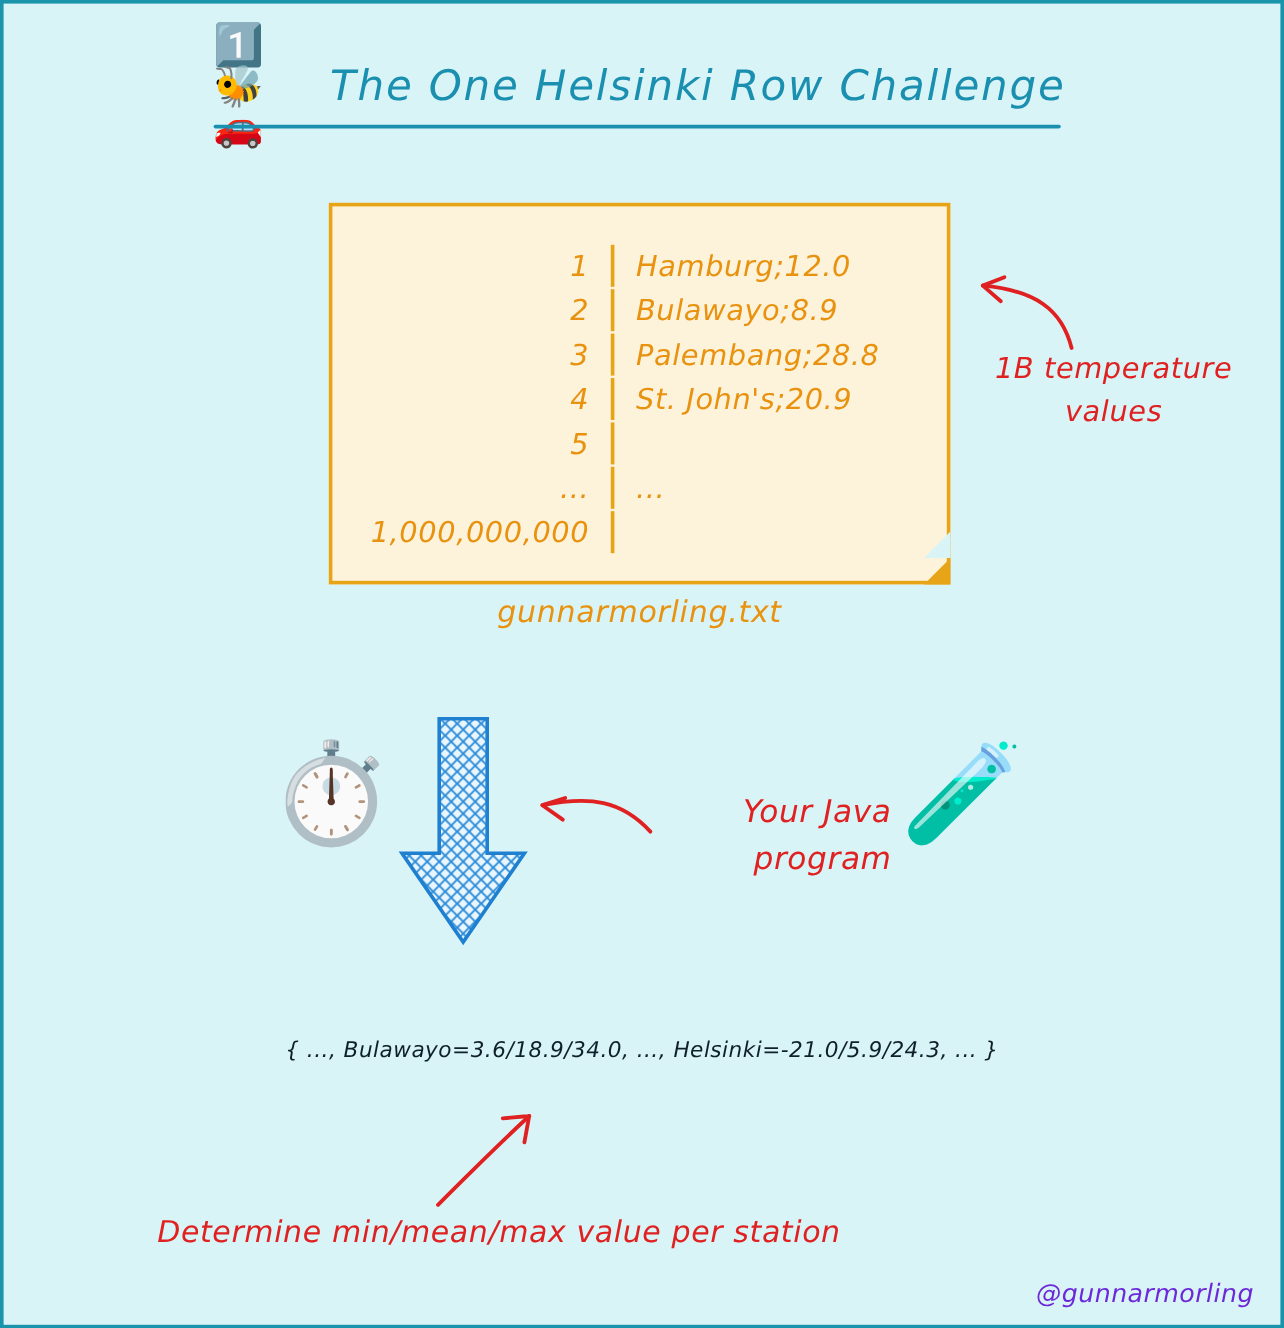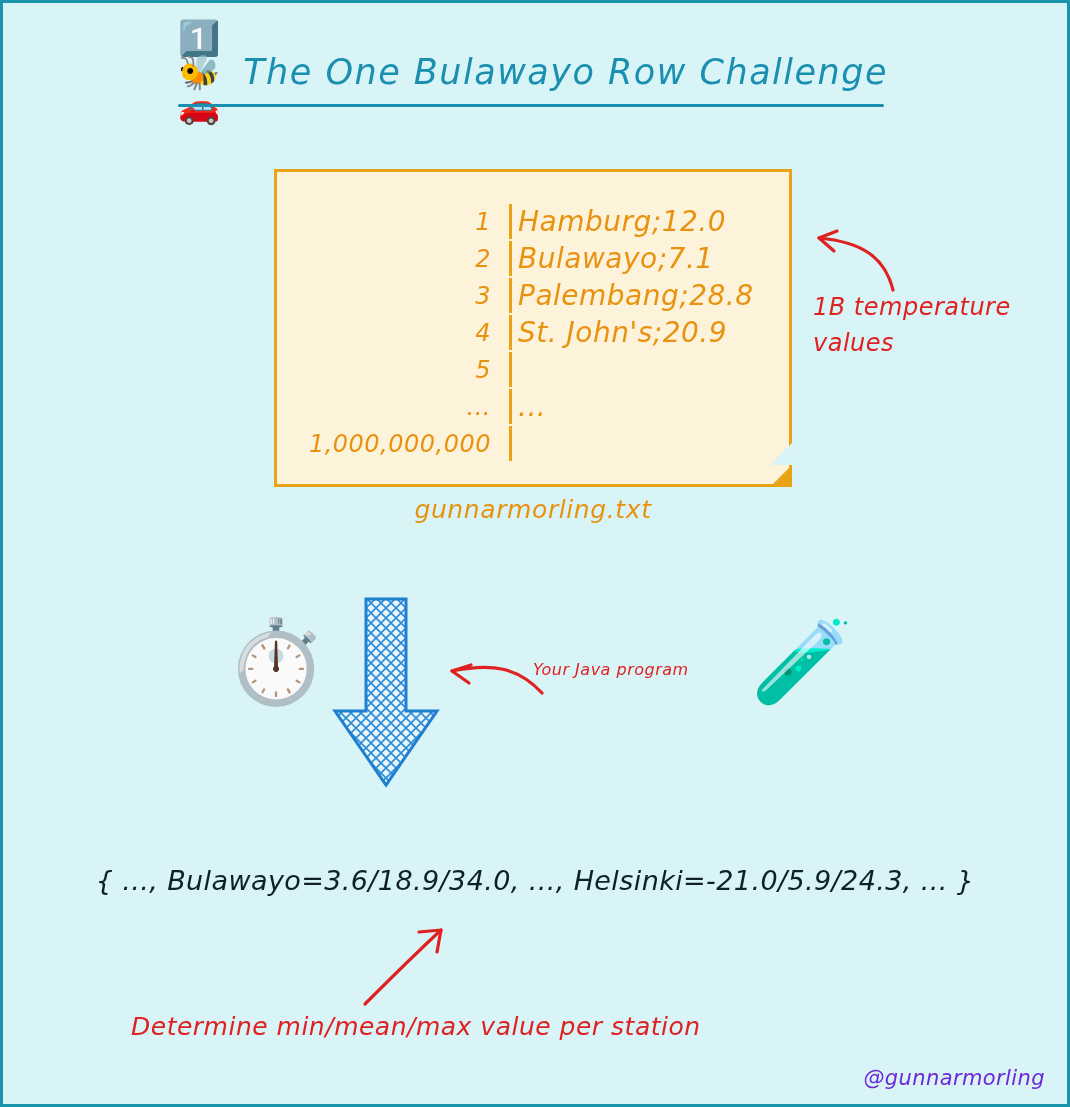--- a/index.html
+++ b/index.html
@@ -105,23 +105,23 @@
     font-style: italic;
     color: #e8920f;
     letter-spacing: 0.5px;
   }
   .row-sep {
     width: 3px;
     height: 35px;
     background: #e8a417;
   }
   .row-val {
-    padding-left: 6px;
-    font-family: "DejaVu Sans", sans-serif;
-    font-size: 28px;
+    padding-left: 18px;
+    font-family: "DejaVu Sans", sans-serif;
+    font-size: 24px;
     font-style: italic;
     color: #e8920f;
     letter-spacing: 0.5px;
     white-space: nowrap;
   }
   #file-name {
     position: absolute;
     left: 271px;
     top: 492px;
     width: 518px;
@@ -139,29 +139,29 @@
     font-family: "DejaVu Sans", sans-serif;
     font-style: italic;
     color: #e02121;
     letter-spacing: 0.5px;
     line-height: 1.5;
   }
   #annot-1b {
     left: 810px;
     top: 286px;
     width: 230px;
-    text-align: left;
+    text-align: center;
     font-size: 24px;
   }
   #annot-java {
     left: 530px;
     top: 655px;
     width: 210px;
-    text-align: left;
-    font-size: 16px;
+    text-align: right;
+    font-size: 26px;
   }
   #annot-determine {
     left: 128px;
     top: 1005px;
     font-size: 25px;
   }
   #handle {
     position: absolute;
     right: 22px;
     bottom: 14px;
@@ -196,53 +196,53 @@
   }
 
   
   #result-line {
     position: absolute;
     left: 0;
     top: 862px;
     width: 100%;
     text-align: center;
     font-family: "DejaVu Sans", sans-serif;
-    font-size: 27px;
+    font-size: 18px;
     font-style: italic;
     color: #10202b;
     letter-spacing: 0.4px;
   }
 
   
   .arrow-svg { position: absolute; pointer-events: none; }
 </style>
 </head>
 <body>
 
 <div id="canvas">
 
   <div id="title-row">
     <span class="title-emoji">1️⃣🐝🚗</span>
-    <span id="title-text">The One Bulawayo Row Challenge</span>
+    <span id="title-text">The One Helsinki Row Challenge</span>
   </div>
   <div id="title-underline"></div>
 
   <div id="file-card">
     <div id="file-rows">
 
       <div class="file-row">
         <span class="row-num">1</span>
         <span class="row-sep"></span>
         <span class="row-val">Hamburg;12.0</span>
       </div>
 
       <div class="file-row">
         <span class="row-num">2</span>
         <span class="row-sep"></span>
-        <span class="row-val">Bulawayo;7.1</span>
+        <span class="row-val">Bulawayo;8.9</span>
       </div>
 
       <div class="file-row">
         <span class="row-num">3</span>
         <span class="row-sep"></span>
         <span class="row-val">Palembang;28.8</span>
       </div>
 
       <div class="file-row">
         <span class="row-num">4</span>

